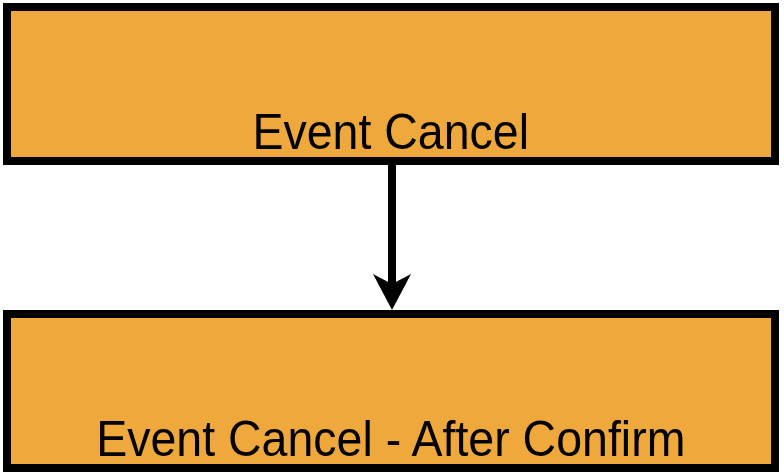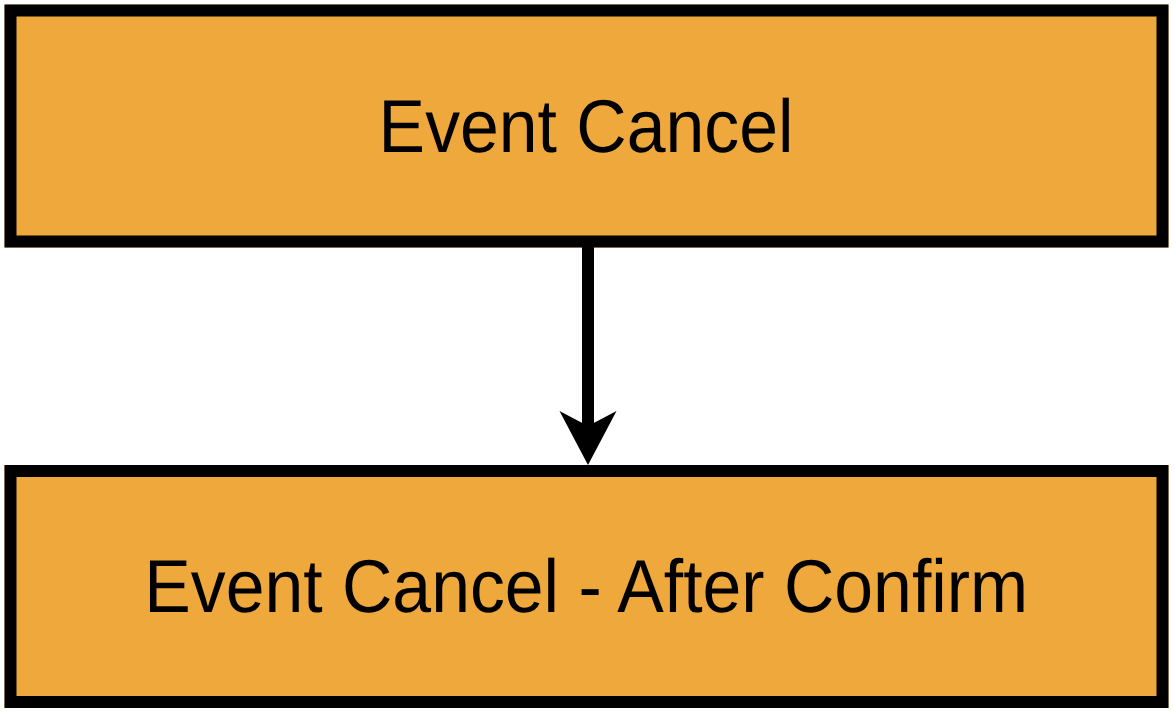--- a/index.html
+++ b/index.html
@@ -17,21 +17,21 @@
     height: 476px;
     background: #ffffff;
     overflow: hidden;
   }
   .node-box {
     position: absolute;
     box-sizing: border-box;
     background: #efa83c;
     border: 8px solid #000000;
     display: flex;
-    align-items: center;
+    align-items: flex-end;
     justify-content: center;
   }
   .node-label {
     font-family: "Liberation Sans", sans-serif;
     font-size: 50px;
     font-weight: 400;
     line-height: 1;
     color: #000000;
     letter-spacing: 0px;
     white-space: nowrap;

